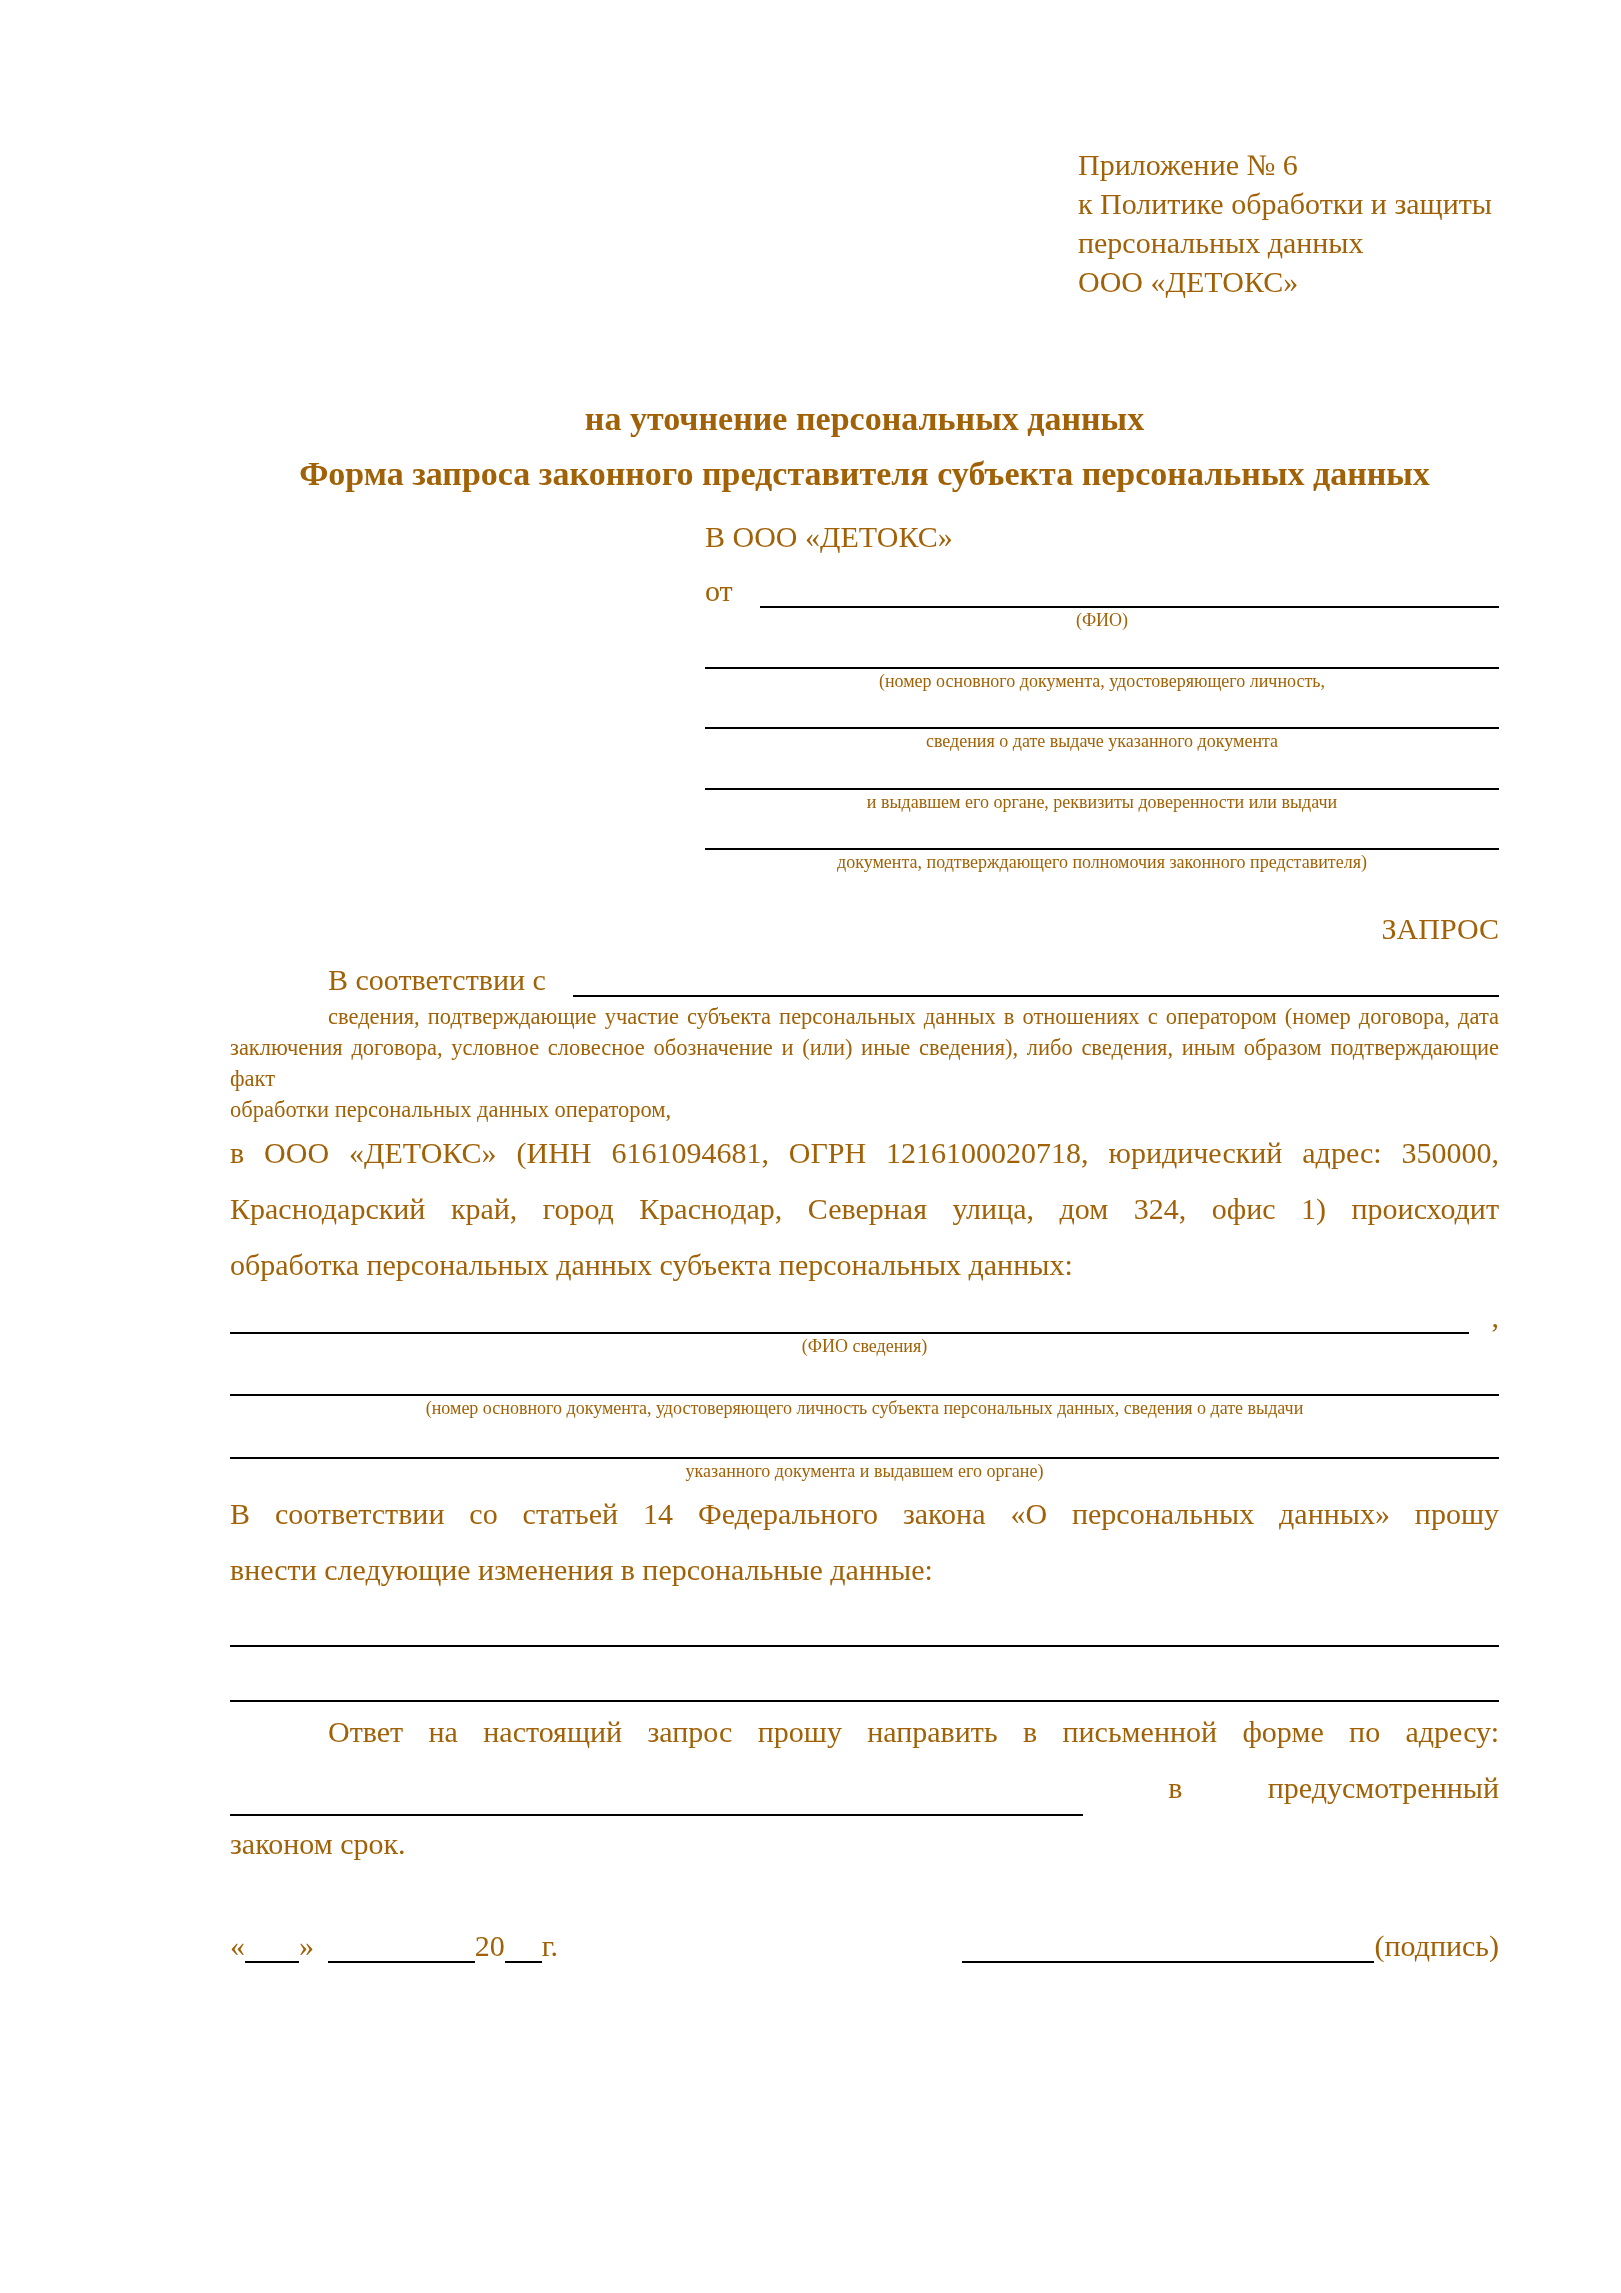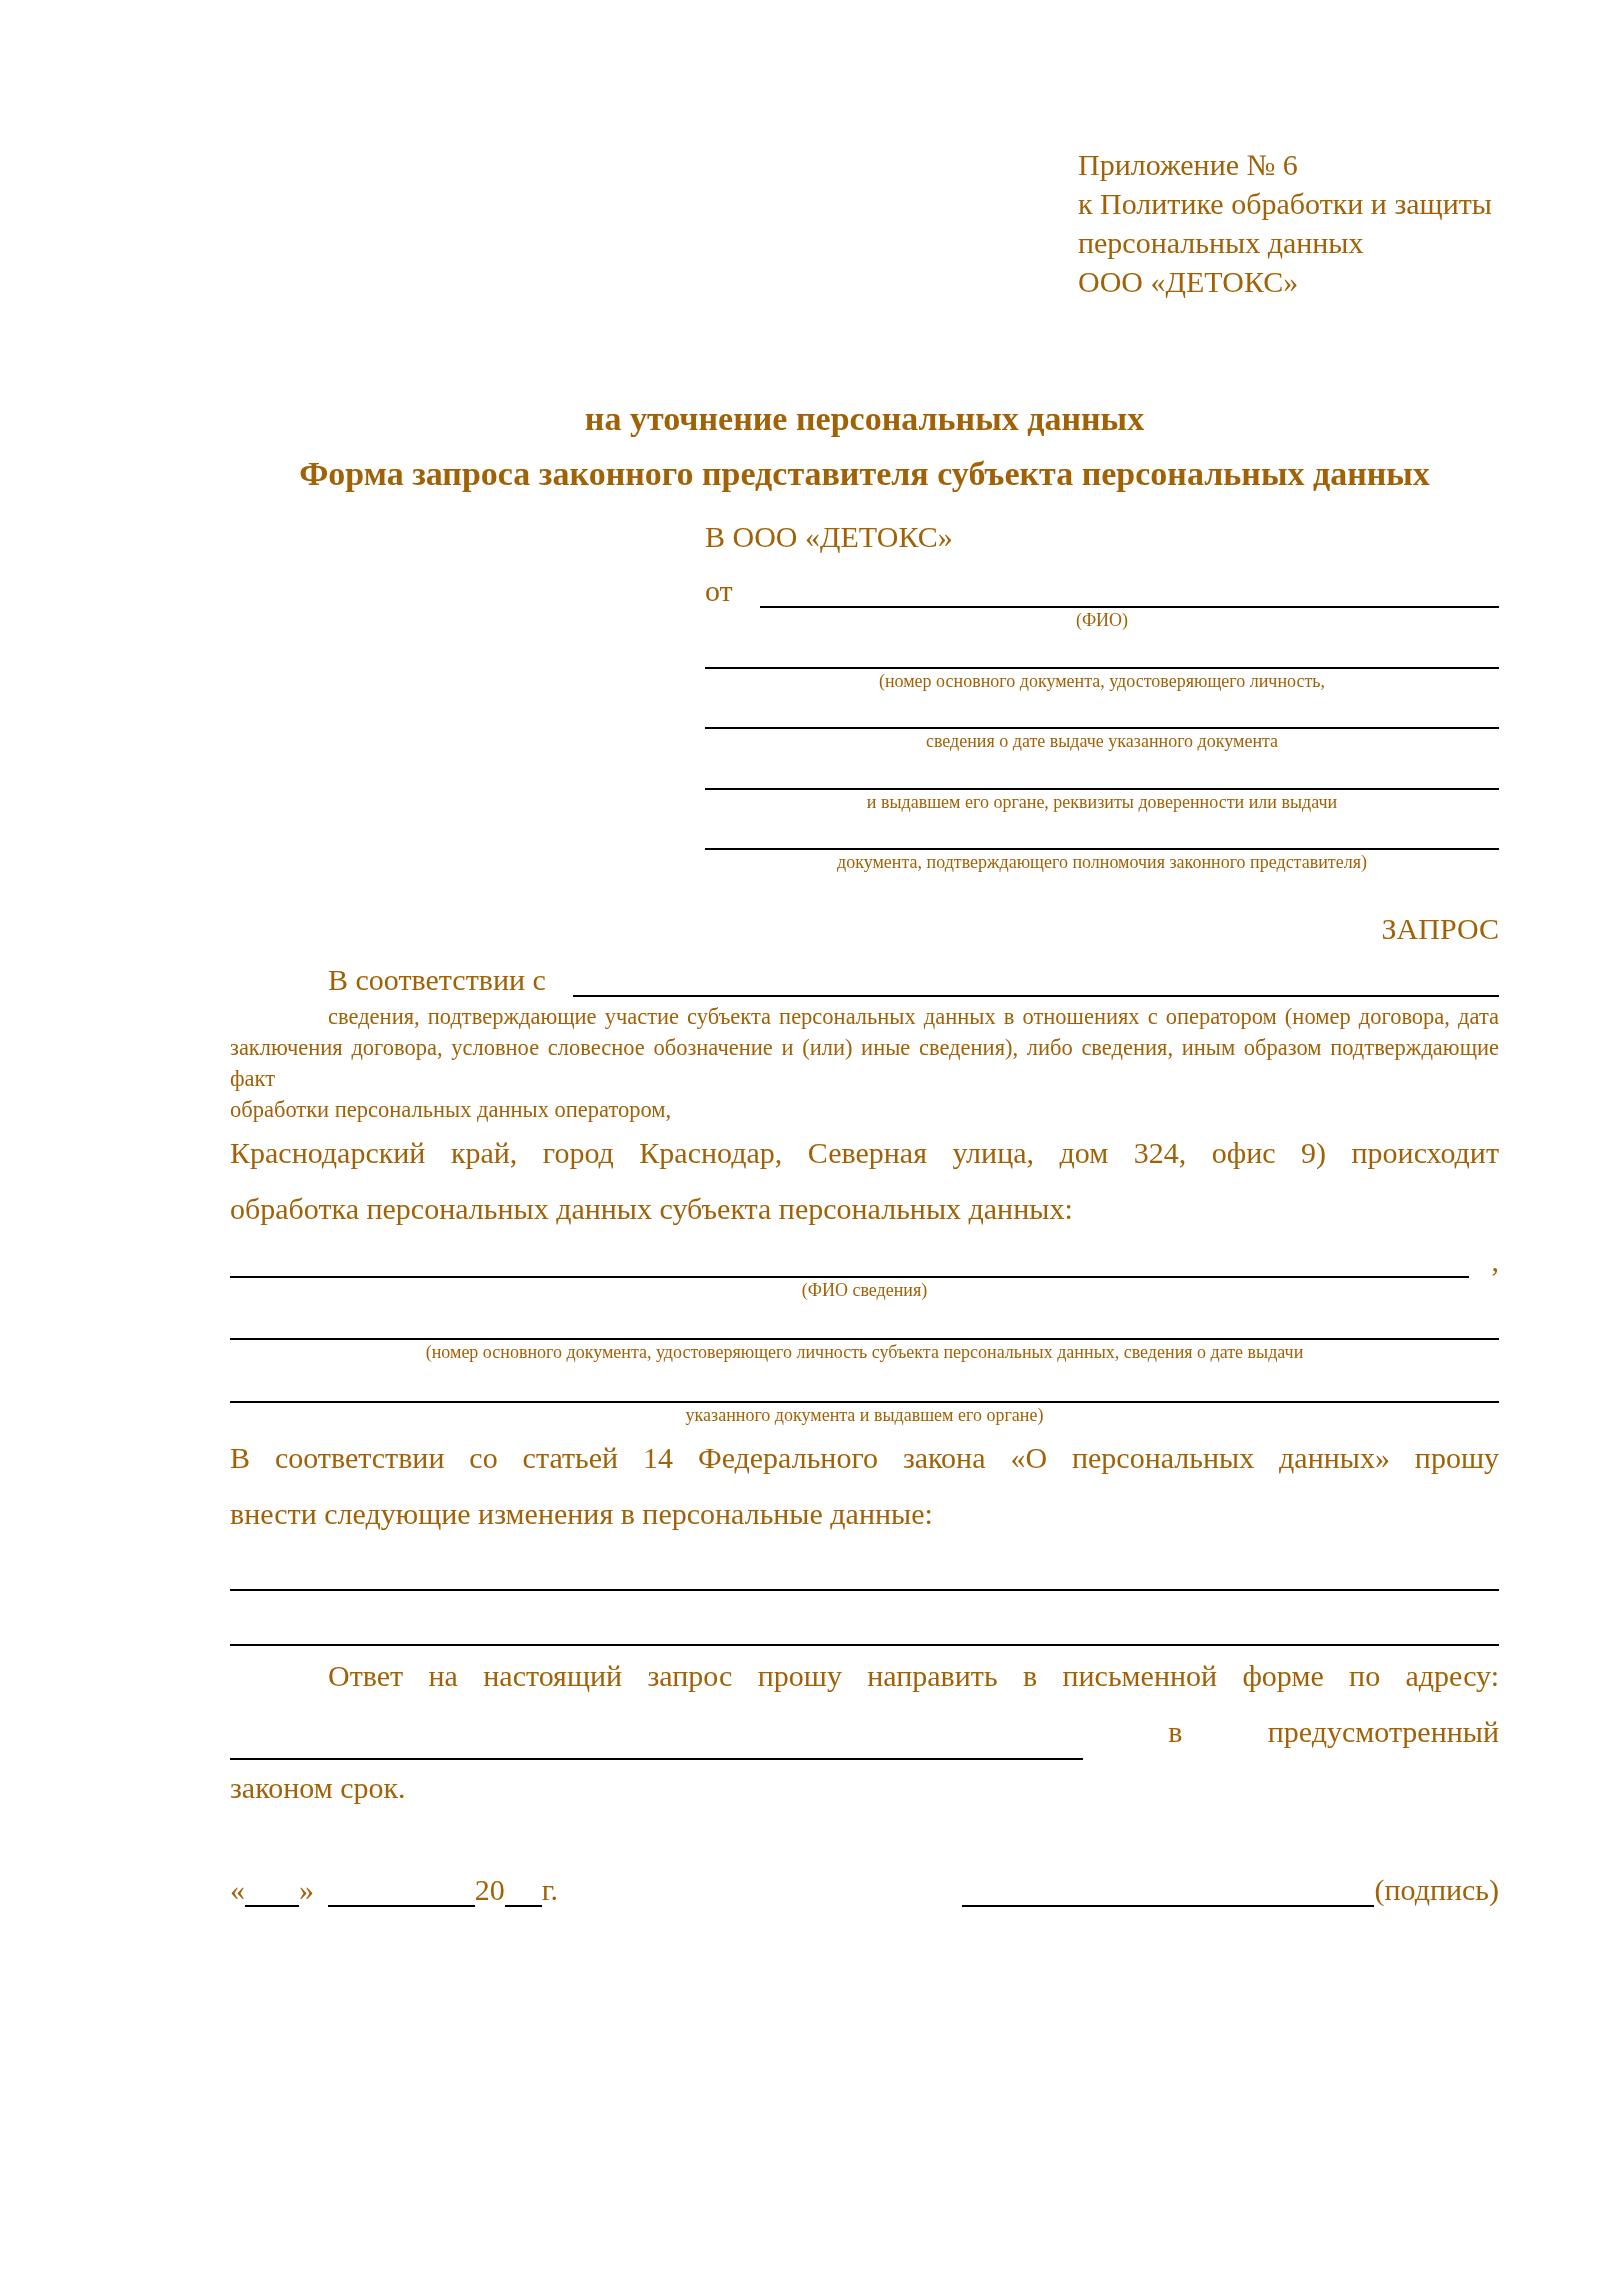--- a/index.html
+++ b/index.html
@@ -98,21 +98,22 @@
     <div class="fill"></div>
   </div>
 
   <div class="note">
     <div class="jline indent1">сведения, подтверждающие участие субъекта персональных данных в отношениях с оператором (номер договора, дата</div>
     <div class="jline">заключения договора, условное словесное обозначение и (или) иные сведения), либо сведения, иным образом подтверждающие факт</div>
     <div>обработки персональных данных оператором,</div>
   </div>
 
   <div class="par">
-    <div class="jline">Краснодарский край, город Краснодар, Северная улица, дом 324, офис 9) происходит</div>
+    <div class="jline">в ООО «ДЕТОКС» (ИНН 6161094681, ОГРН 1216100020718, юридический адрес: 350000,</div>
+    <div class="jline">Краснодарский край, город Краснодар, Северная улица, дом 324, офис 1) происходит</div>
     <div>обработка персональных данных субъекта персональных данных:</div>
   </div>
 
   <div class="flexrow fio-row">
     <div class="fill" style="margin-left:0;"></div>
     <span class="fio-comma">,</span>
   </div>
   <div class="cap">(ФИО сведения)</div>
 
   <div class="blankrow-w"></div>

